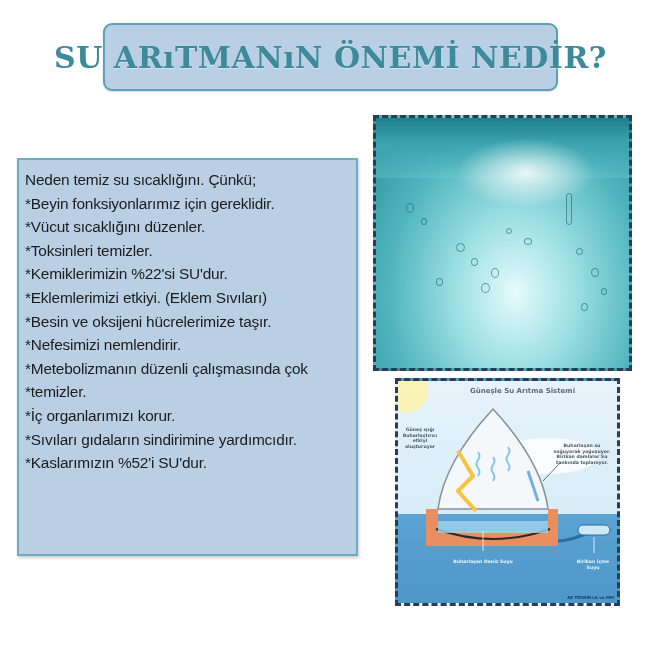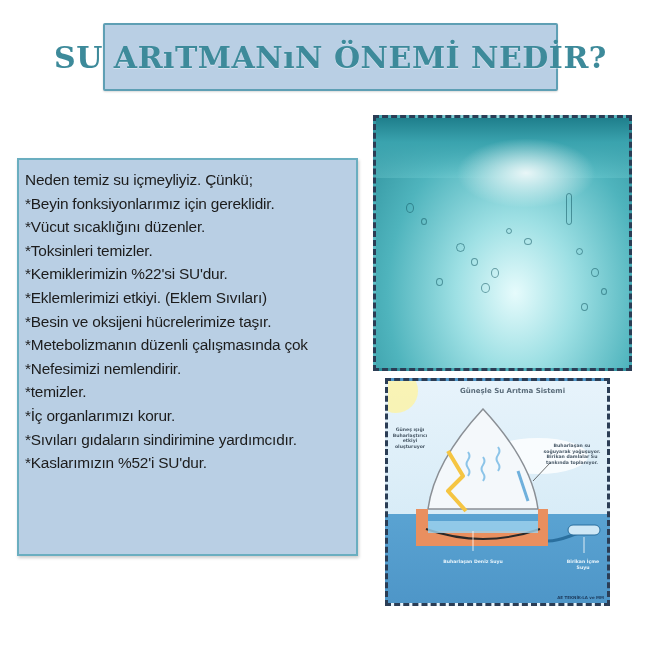--- a/index.html
+++ b/index.html
@@ -1,20 +1,20 @@
 <!DOCTYPE html>
 <html><head>
   <meta charset="utf-8">
   <style>
     html, body { margin: 0; padding: 0; background: #ffffff; }
     body { width: 645px; height: 645px; position: relative; overflow: hidden; font-family: "Liberation Sans", sans-serif; }
 
     .title-box {
       position: absolute; left: 103px; top: 23px; width: 451px; height: 64px;
-      background: #b9cfe4; border: 2px solid #5e9fb4; border-radius: 2px;
+      background: #b9cfe4; border: 2px solid #5e9fb4; border-radius: 9px;
       box-shadow: 0 1px 2px rgba(0,0,0,0.15);
       display: flex; align-items: center; justify-content: center;
     }
     .title-text {
       font-family: "DejaVu Serif", serif; font-weight: bold; font-size: 30px;
       color: #3d8a9a; letter-spacing: 0.5px; white-space: nowrap;
       text-shadow: 0 1px 0 rgba(255,255,255,0.4);
     }
 
     .text-box {
@@ -37,21 +37,21 @@
       position: absolute; left: 0; top: 0; width: 100%; height: 60px;
       background: linear-gradient(180deg, #1f7f8c 0%, #3aa3ae 40%, rgba(120,210,215,0.3) 100%);
     }
     .photo-frame .splash {
       position: absolute; left: 80px; top: 20px; width: 140px; height: 70px;
       background: radial-gradient(ellipse, rgba(255,255,255,0.85) 0%, rgba(255,255,255,0) 70%);
     }
     .bubble { position: absolute; border: 1.5px solid rgba(20,90,100,0.55); border-radius: 50%; }
 
     .diagram-frame {
-      position: absolute; left: 385px; top: 378px; width: 225px; height: 228px;
+      position: absolute; left: 395px; top: 378px; width: 225px; height: 228px;
       border: 3px dashed #2b3d55; box-sizing: border-box; overflow: hidden;
       background: linear-gradient(180deg, #e7f3fb 0%, #d8ecf7 60%, #5aa3d2 60%, #4e96c8 100%);
     }
     .diagram-title {
       position: absolute; left: 0; right: 0; top: 6px; text-align: center;
       font-family: "DejaVu Sans", sans-serif; font-weight: bold; font-size: 7px; color: #5a6c7a;
       padding-left: 30px;
     }
     .diagram-label {
       position: absolute; font-family: "DejaVu Sans", sans-serif; font-weight: bold;
@@ -61,29 +61,29 @@
     .diagram-label.light { color: #e8f4fb; }
   </style>
 </head>
 <body>
 
 <div class="title-box">
   <span class="title-text">SU ARıTMANıN ÖNEMİ NEDİR?</span>
 </div>
 
 <div class="text-box">
-  <div class="line">Neden temiz su içmeyliyiz. Çünkü;</div>
+  <div class="line">Neden temiz su sıcaklığını. Çünkü;</div>
   <div class="line">*Beyin fonksiyonlarımız için gereklidir.</div>
   <div class="line">*Vücut sıcaklığını düzenler.</div>
   <div class="line">*Toksinleri temizler.</div>
   <div class="line">*Kemiklerimizin %22'si SU'dur.</div>
   <div class="line">*Eklemlerimizi etkiyi. (Eklem Sıvıları)</div>
   <div class="line">*Besin ve oksijeni hücrelerimize taşır.</div>
+  <div class="line">*Nefesimizi nemlendirir.</div>
   <div class="line">*Metebolizmanın düzenli çalışmasında çok</div>
-  <div class="line">*Nefesimizi nemlendirir.</div>
   <div class="line">*temizler.</div>
   <div class="line">*İç organlarımızı korur.</div>
   <div class="line">*Sıvıları gıdaların sindirimine yardımcıdır.</div>
   <div class="line">*Kaslarımızın %52'i SU'dur.</div>
 </div>
 
 <div class="photo-frame">
   <div class="surface"></div>
   <div class="splash"></div>
   <div class="bubble" style="left:30px;top:85px;width:6px;height:8px;"></div>

